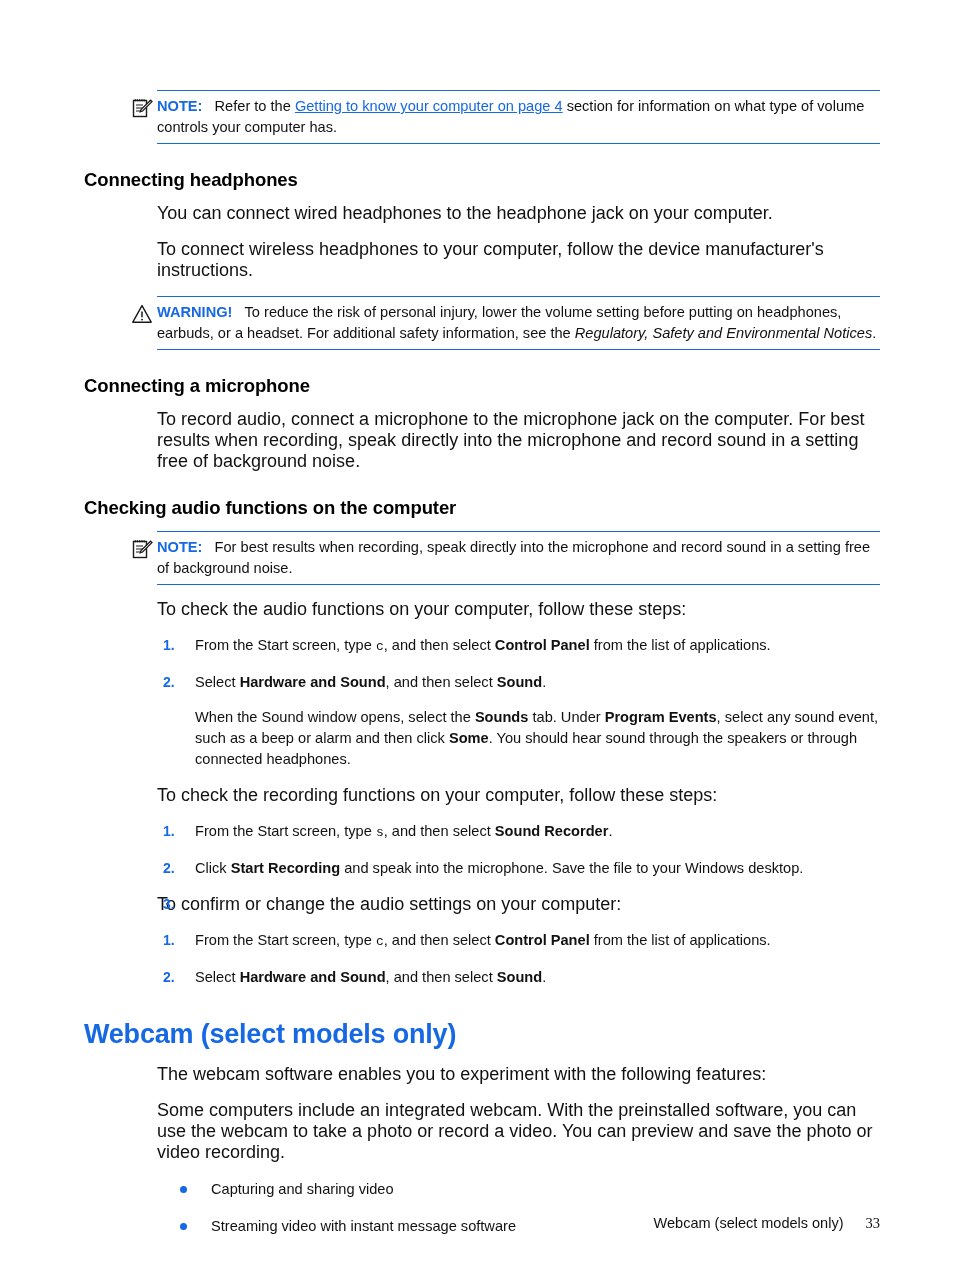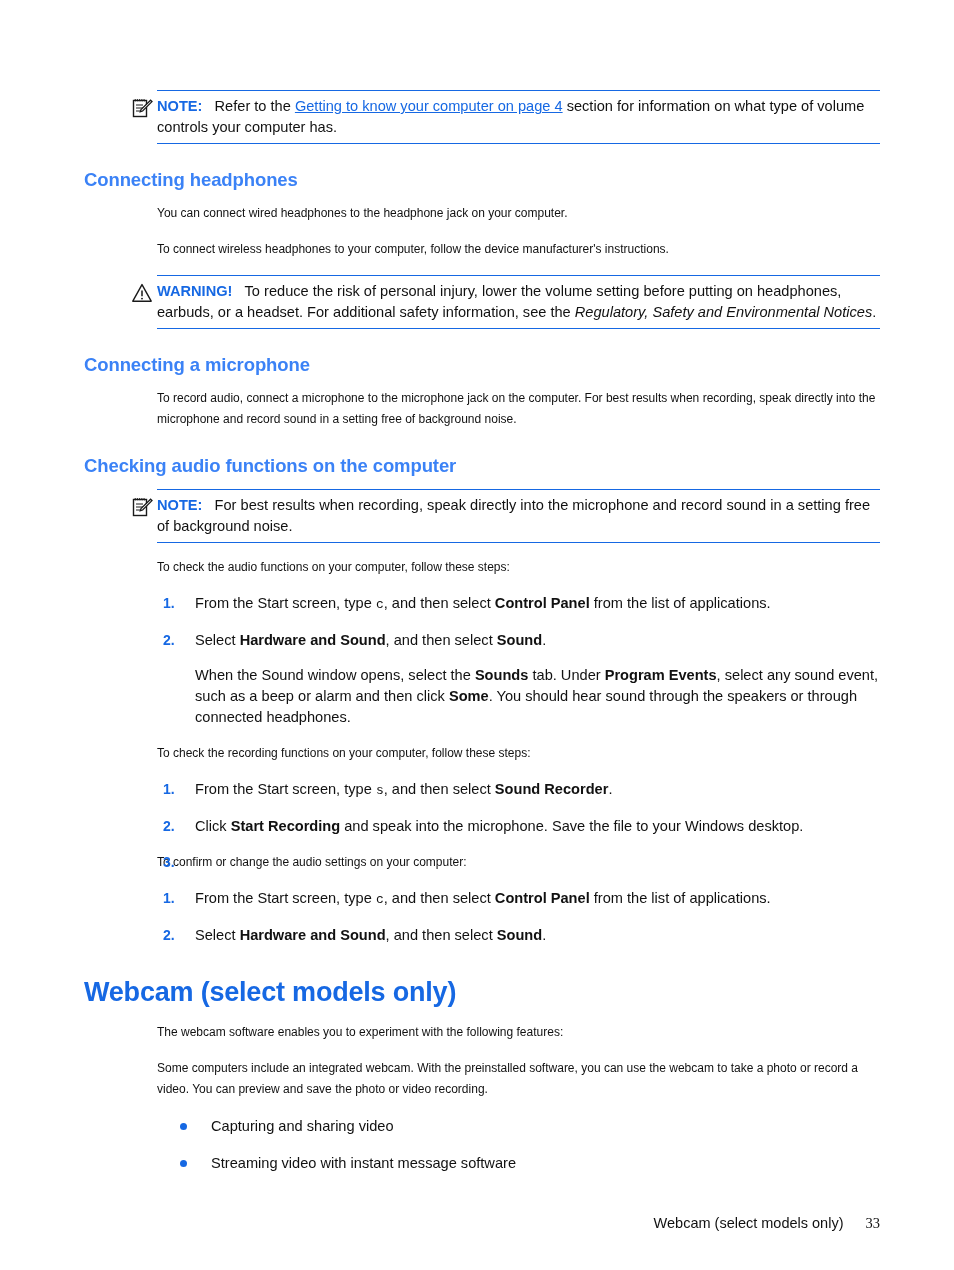--- a/index.html
+++ b/index.html
@@ -30,31 +30,31 @@
     line-height: 32px;
     font-weight: bold;
     color: #1668E3;
     margin: 30px 0 14px 0;
     letter-spacing: -0.2px;
   }
   h2.h2 {
     font-size: 18.5px;
     line-height: 23px;
     font-weight: bold;
-    color: #3b82f6;
+    color: #000000;
     margin: 24px 0 12px 0;
     letter-spacing: -0.1px;
   }
 
   
   .body-indent {
     margin-left: 73px;
   }
   p.para {
-    font-size: 12px;
+    font-size: 18px;
     line-height: 21px;
     margin: 0 0 15px 0;
     color: #111;
   }
   .mono {
     font-family: "Liberation Mono", monospace;
     font-size: 13px;
   }
   .ital {
     font-style: italic;

